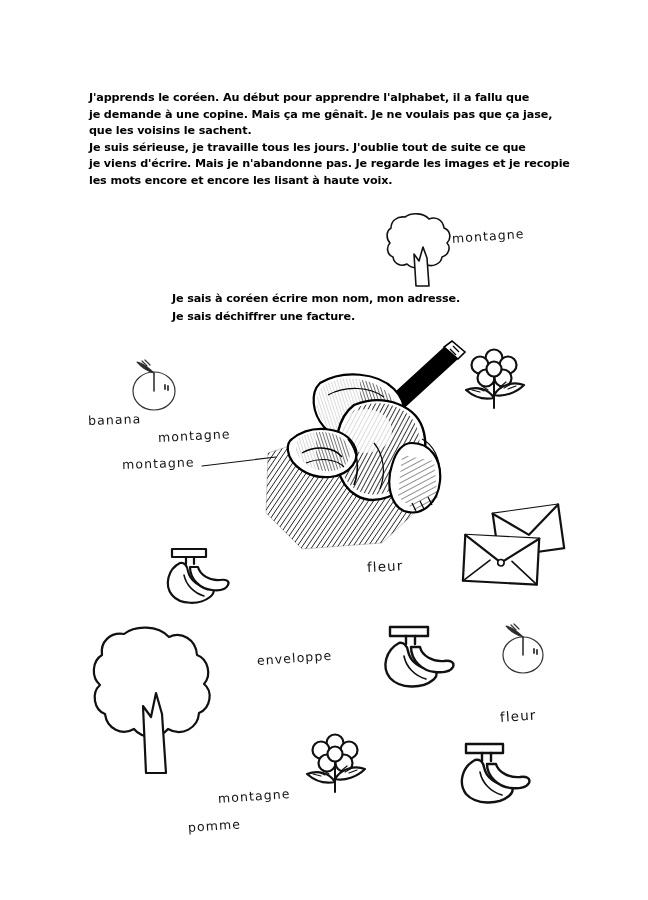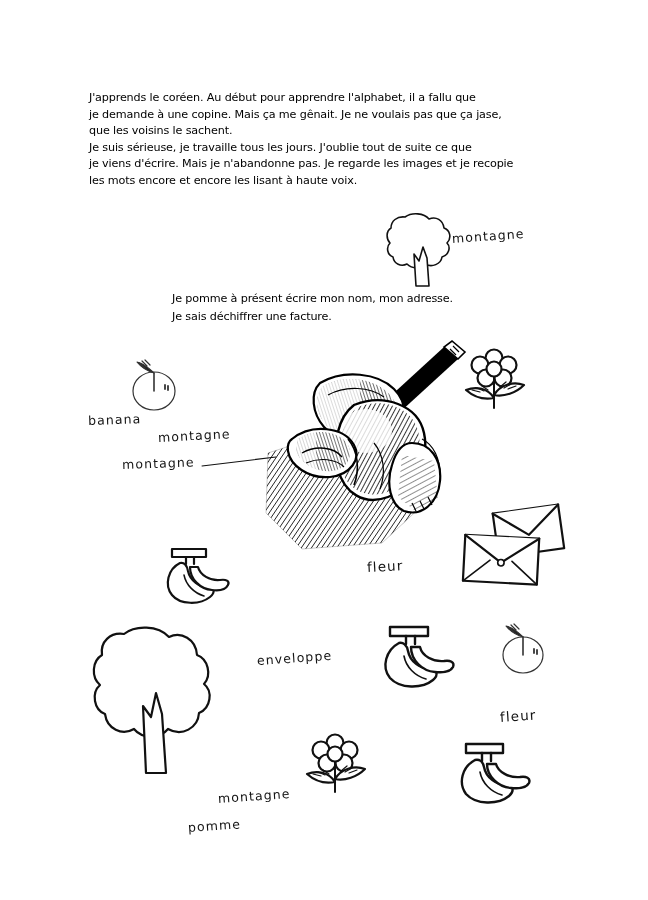--- a/index.html
+++ b/index.html
@@ -14,21 +14,21 @@
     background: #ffffff;
     overflow: hidden;
     font-family: "DejaVu Sans", sans-serif;
   }
 
   
   .typed-block {
     position: absolute;
     color: #000000;
     font-family: "DejaVu Sans", sans-serif;
-    font-weight: 400;
+    font-weight: 700;
     white-space: pre;
   }
   #narrative {
     left: 89px;
     top: 90px;
     font-size: 11.2px;
     line-height: 16.6px;
     letter-spacing: -0.15px;
   }
   #statement {
@@ -61,21 +61,21 @@
 
 <div id="page">
 
   <div class="typed-block" id="narrative">J'apprends le coréen. Au début pour apprendre l'alphabet, il a fallu que
 je demande à une copine. Mais ça me gênait. Je ne voulais pas que ça jase,
 que les voisins le sachent.
 Je suis sérieuse, je travaille tous les jours. J'oublie tout de suite ce que
 je viens d'écrire. Mais je n'abandonne pas. Je regarde les images et je recopie
 les mots encore et encore les lisant à haute voix.</div>
 
-  <div class="typed-block" id="statement">Je pomme à présent écrire mon nom, mon adresse.
+  <div class="typed-block" id="statement">Je sais à coréen écrire mon nom, mon adresse.
 Je sais déchiffrer une facture.</div>
 
   <div class="art" id="connector-art" style="left:200px; top:448px;">
     <svg width="80" height="26" viewBox="0 0 80 26" fill="none" stroke="#111" stroke-width="1.1">
       <path d="M2 18 L76 9" stroke-linecap="round"></path>
     </svg>
   </div>
 
   <div class="art" style="left:385px; top:208px;">
     <svg width="72" height="82" viewBox="0 0 72 82" fill="#fff" stroke="#111" stroke-width="1.6" stroke-linejoin="round" stroke-linecap="round">

